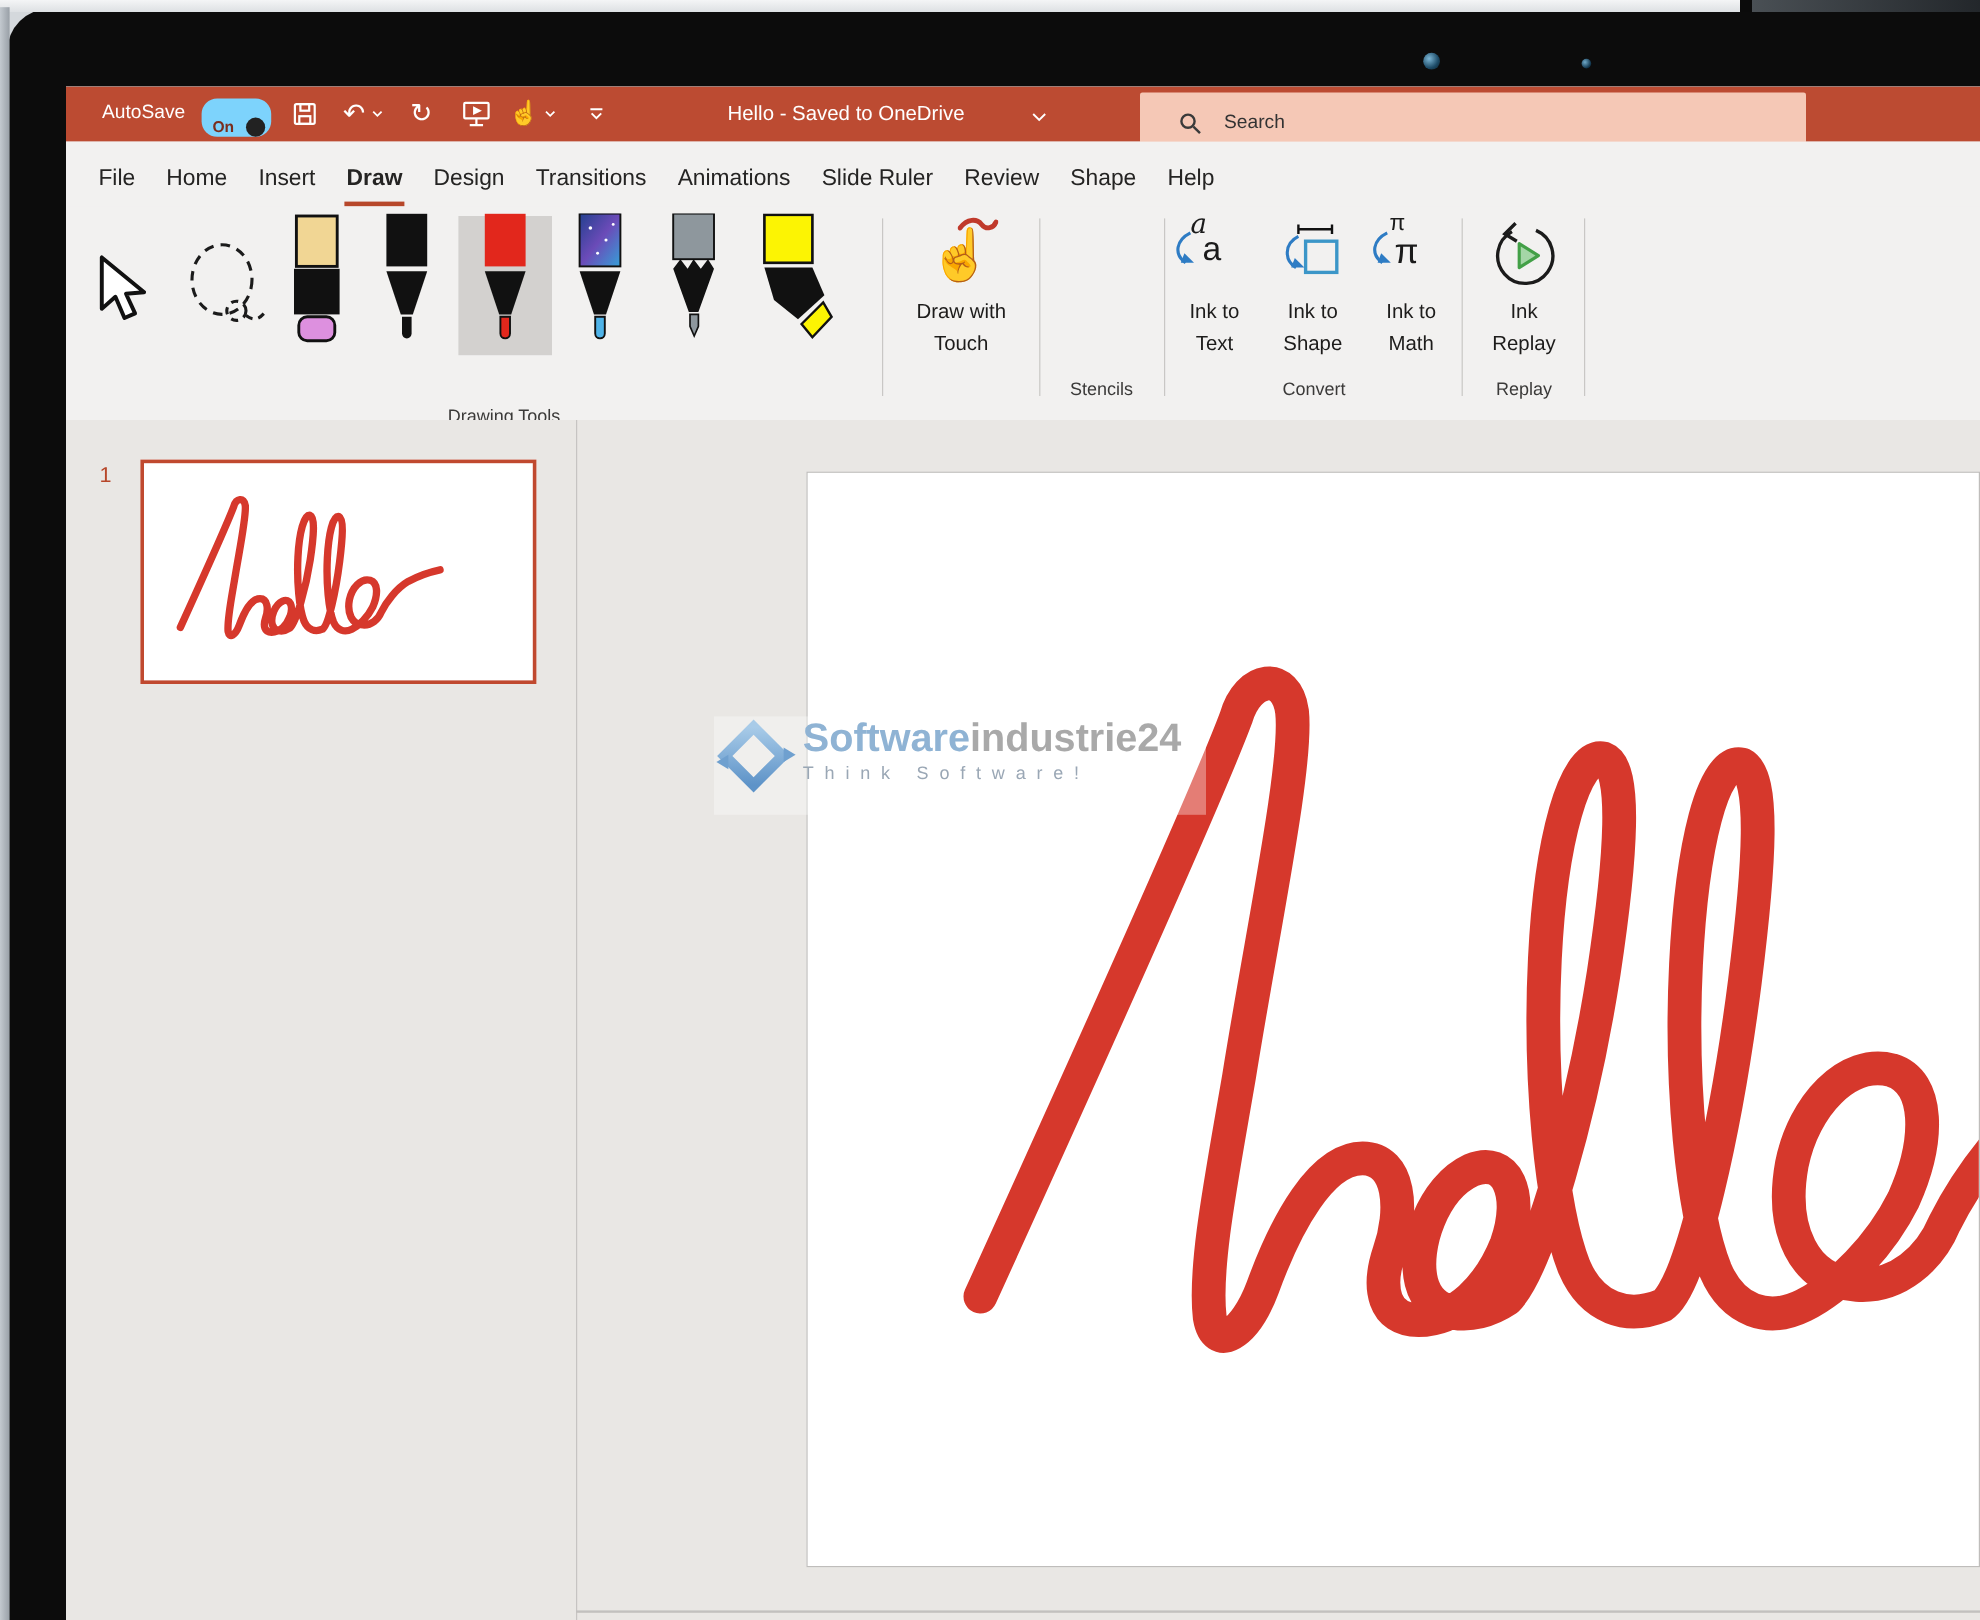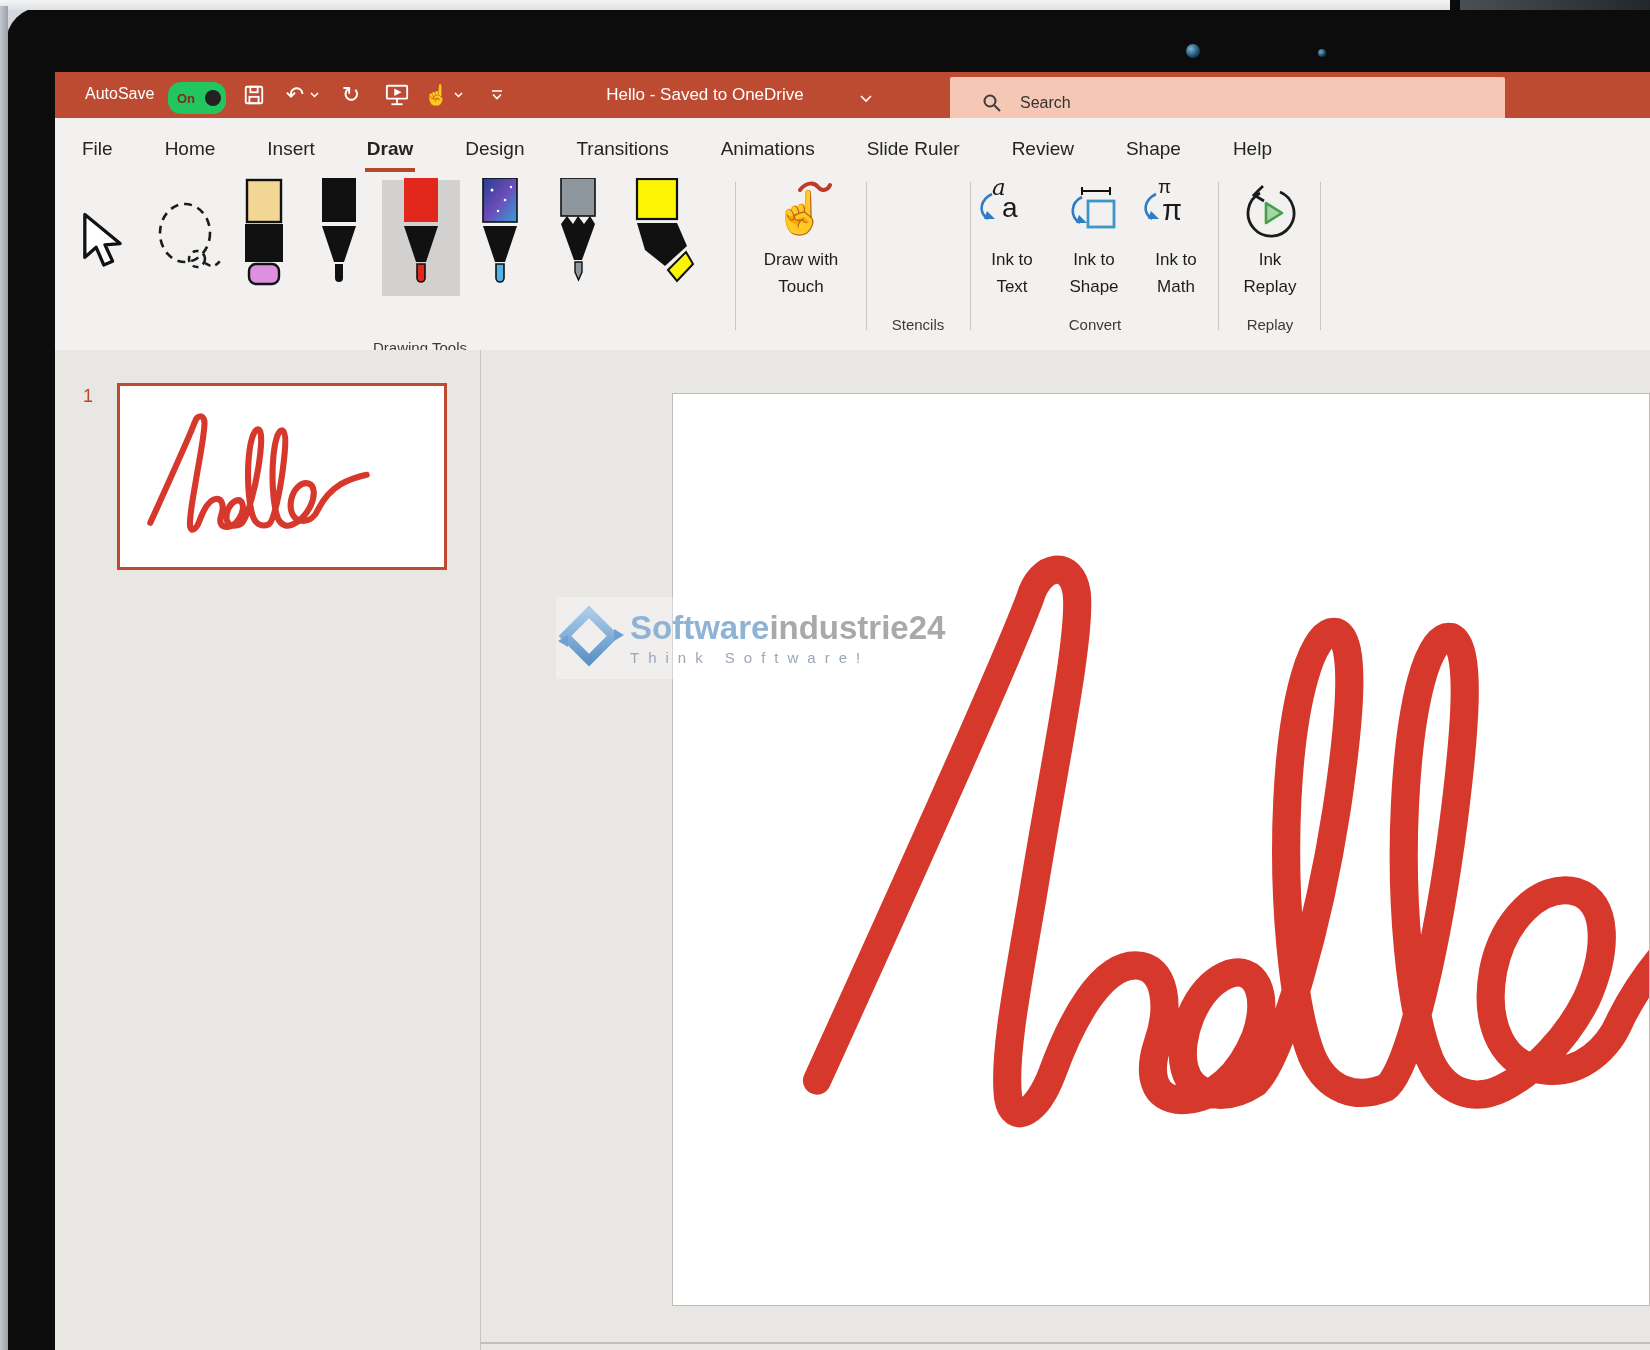--- a/index.html
+++ b/index.html
@@ -18,34 +18,34 @@
   .cam{position:absolute;border-radius:50%;z-index:4;}
   .cam-1{left:1186px;top:44px;width:14px;height:14px;background:radial-gradient(circle at 35% 35%, #7DB7D6, #1C4A66 60%, #0A1A24);}
   .cam-2{left:1318px;top:49px;width:8px;height:8px;background:radial-gradient(circle at 35% 35%, #6FA9C9, #143A52 65%, #07141C);}
 
   
   .screen{position:absolute;left:55px;top:72px;width:1595px;height:1278px;background:#F2F1F0;z-index:2;overflow:hidden;}
 
   
   .titlebar{position:absolute;left:0;top:0;width:100%;height:46px;background:#BC4B32;color:#fff;}
   .autosave-label{position:absolute;left:30px;top:13px;font-size:16px;}
-  .autosave-toggle{position:absolute;left:113px;top:10px;width:58px;height:25px;background:#22c55e;border-radius:13px;display:flex;align-items:center;padding:16px 5px;box-sizing:border-box;cursor:pointer;}
+  .autosave-toggle{position:absolute;left:113px;top:10px;width:58px;height:25px;background:#7dd3fc;border-radius:13px;display:flex;align-items:flex-start;padding:16px 5px;box-sizing:border-box;cursor:pointer;}
   .autosave-on{font-size:13px;font-weight:bold;color:#7A2E1D;margin-left:4px;}
   .autosave-knob{margin-left:auto;width:16px;height:16px;border-radius:50%;background:#222;}
   .tb-ic{position:absolute;top:9px;display:flex;align-items:center;justify-content:center;width:28px;height:28px;}
   .tb-glyph{color:#fff;font-size:22px;line-height:1;}
   .doc-title{position:absolute;left:460px;top:0;width:380px;height:46px;display:flex;align-items:center;justify-content:center;font-size:17px;color:#fff;}
   .title-chev{position:absolute;left:805px;top:17px;}
   .searchbox{position:absolute;left:895px;top:5px;width:555px;height:52px;background:#F5C8B6;border-radius:2px;display:flex;align-items:center;}
   .searchbox svg{margin-left:32px;}
   .search-input{border:none;background:transparent;outline:none;font-size:16px;color:#222;margin-left:16px;width:420px;font-family:"Liberation Sans",sans-serif;}
   .search-input::placeholder{color:#333;opacity:1;}
 
   
-  .tabrow{position:absolute;left:0;top:46px;width:100%;height:54px;background:#F2F1F0;display:flex;align-items:flex-end;gap:48px;padding-left:25px;box-sizing:border-box;}
+  .tabrow{position:absolute;left:0;top:46px;width:100%;height:54px;background:#F2F1F0;display:flex;align-items:flex-end;gap:22px;padding-left:25px;box-sizing:border-box;}
   .tab{font-size:19px;color:#252423;padding:0 2px 12px 2px;cursor:pointer;}
   .tab.active{font-weight:bold;border-bottom:4px solid #B7472A;padding-bottom:8px;}
 
   
   .ribbon{position:absolute;left:0;top:100px;width:100%;height:178px;background:#F2F1F0;border-bottom:1px solid #DAD8D6;}
   .tool{position:absolute;top:12px;cursor:pointer;}
   .sel-box{position:absolute;left:327px;top:8px;width:78px;height:116px;background:#D3D1CF;}
   .pen-chevron{position:absolute;left:358px;top:190px;}
   .group-label{position:absolute;top:144px;font-size:15px;color:#3B3A39;text-align:center;}
   .gdiv{position:absolute;top:10px;height:148px;width:1px;background:#C9C7C5;}
@@ -64,21 +64,21 @@
   .panel-divider{position:absolute;left:425px;top:278px;height:1000px;width:1px;background:#C6C4C2;}
   .slide-number{position:absolute;left:28px;top:314px;font-size:18px;color:#B7472A;}
   .thumb{position:absolute;left:62px;top:311px;width:330px;height:187px;background:#fff;border:3px solid #C0492F;box-sizing:border-box;cursor:pointer;}
   .thumb svg{position:absolute;left:20px;top:22px;}
   .main-slide{position:absolute;left:617px;top:321px;width:978px;height:913px;background:#fff;border:1px solid #BFBDBB;box-sizing:border-box;overflow:hidden;cursor:crosshair;}
   .main-slide svg{position:absolute;left:95px;top:135px;}
   .hello-stroke{stroke:#D6382C;fill:none;stroke-linecap:round;stroke-linejoin:round;}
   .status-line{position:absolute;left:425px;top:1270px;right:0;height:2px;background:#C2C0BE;}
 
   
-  .watermark{position:absolute;left:501px;top:525px;width:410px;height:82px;background:rgba(255,255,255,0.35);display:flex;align-items:center;z-index:5;}
+  .watermark{position:absolute;left:540px;top:525px;width:410px;height:82px;background:rgba(255,255,255,0.35);display:flex;align-items:flex-start;z-index:5;}
   .wm-logo{position:relative;width:70px;height:70px;flex:0 0 70px;}
   .wm-text{margin-left:4px;}
   .wm-brand{font-size:33px;font-weight:bold;line-height:36px;}
   .wm-brand .b1{color:#8FB3D4;}
   .wm-brand .b2{color:#A9A9A9;}
   .wm-tag{font-size:15px;color:#9AA7B5;letter-spacing:9px;margin-top:3px;}
 </style>
 </head>
 <body>
 

